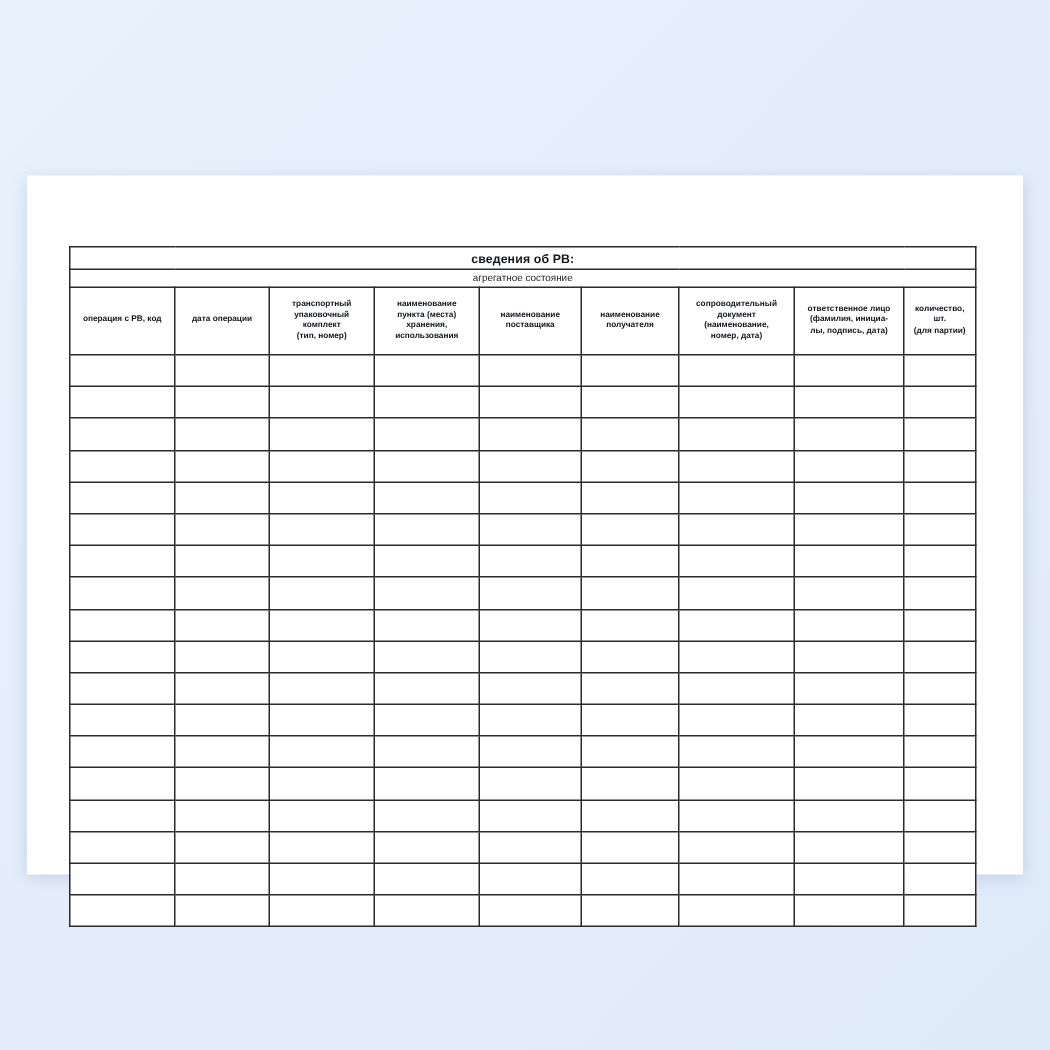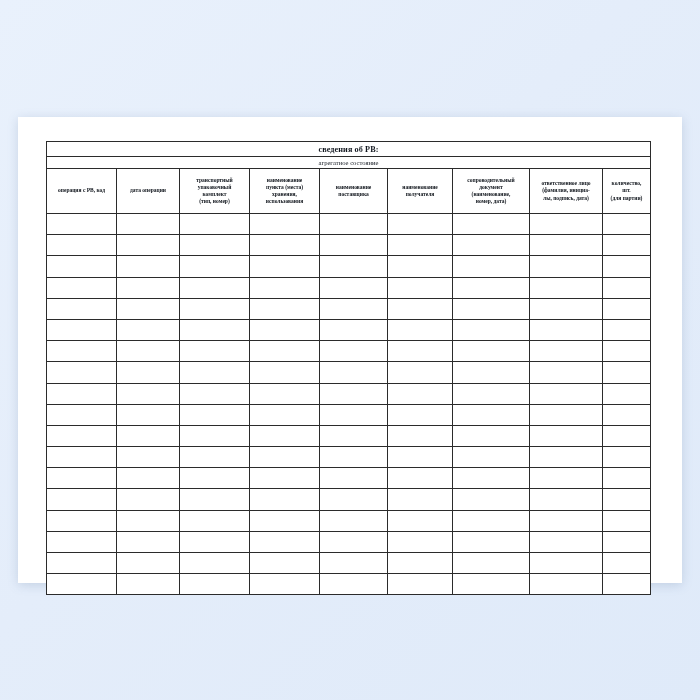--- a/index.html
+++ b/index.html
@@ -33,21 +33,22 @@
     position: absolute;
     left: 28px;
     top: 24px;
     width: 604px;
     height: 415px;
   }
   table.form {
     border-collapse: collapse;
     width: 604px;
     table-layout: fixed;
-    font-family: Liberation Serif, serif;
+    font-family: Liberation Sans, sans-serif;
+    margin-top: 23px;
   }
   table.form td,
   table.form th {
     border: 1px solid #2b2b2b;
     padding: 0;
     vertical-align: middle;
     background: #ffffff;
   }
   td.title-cell {
     text-align: center;

